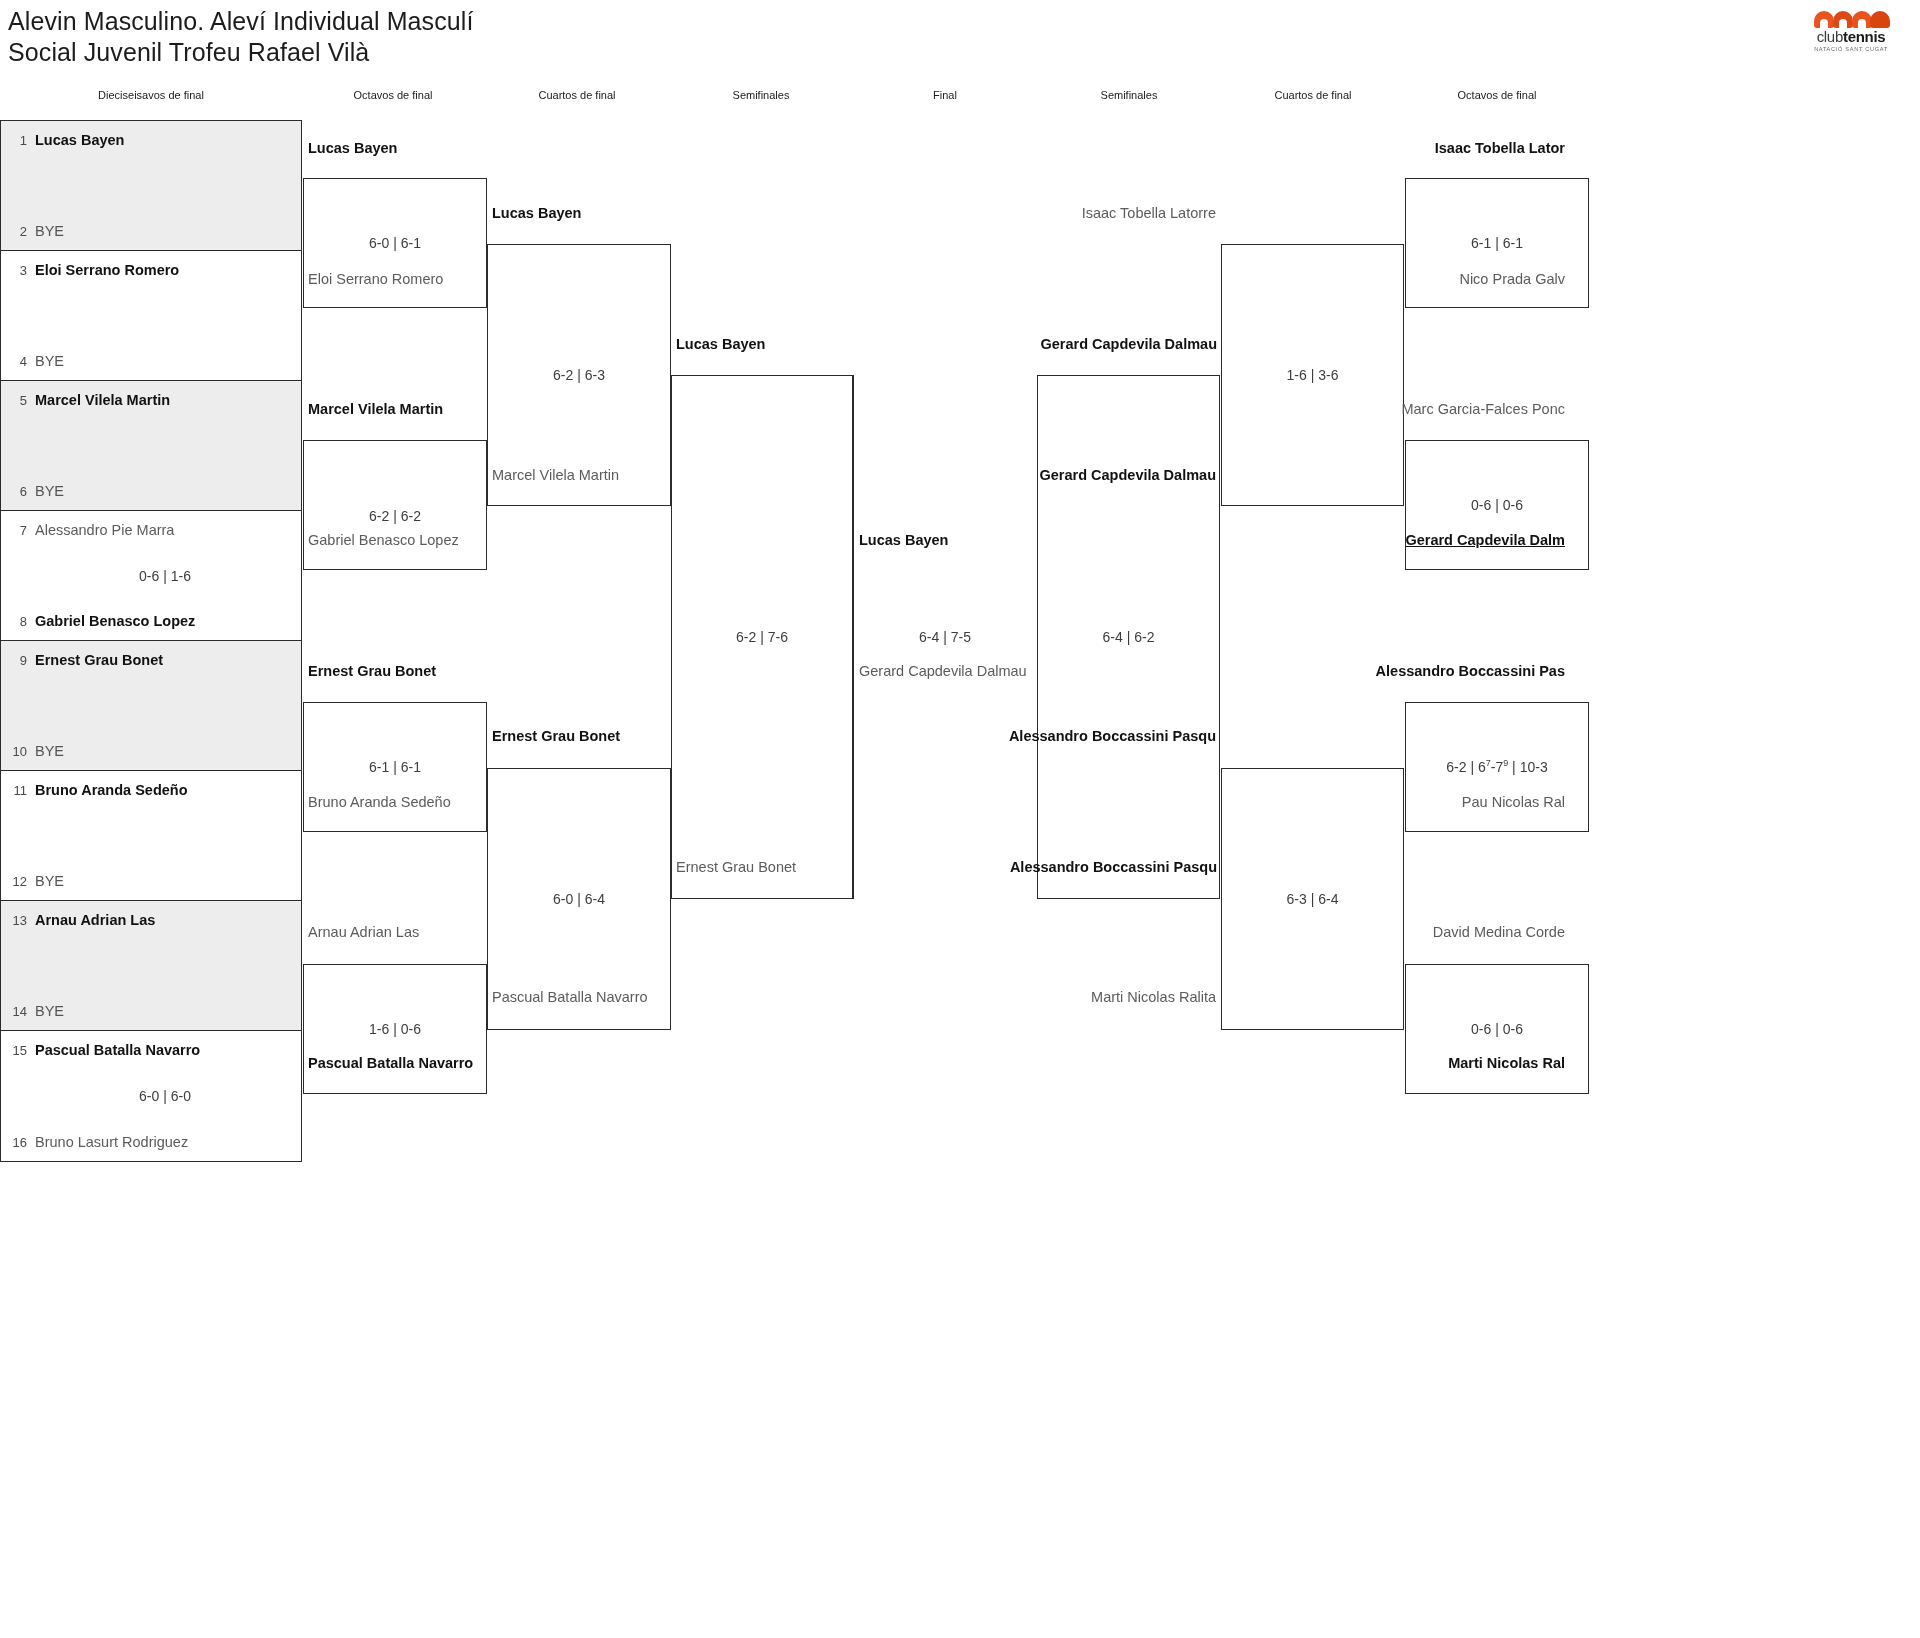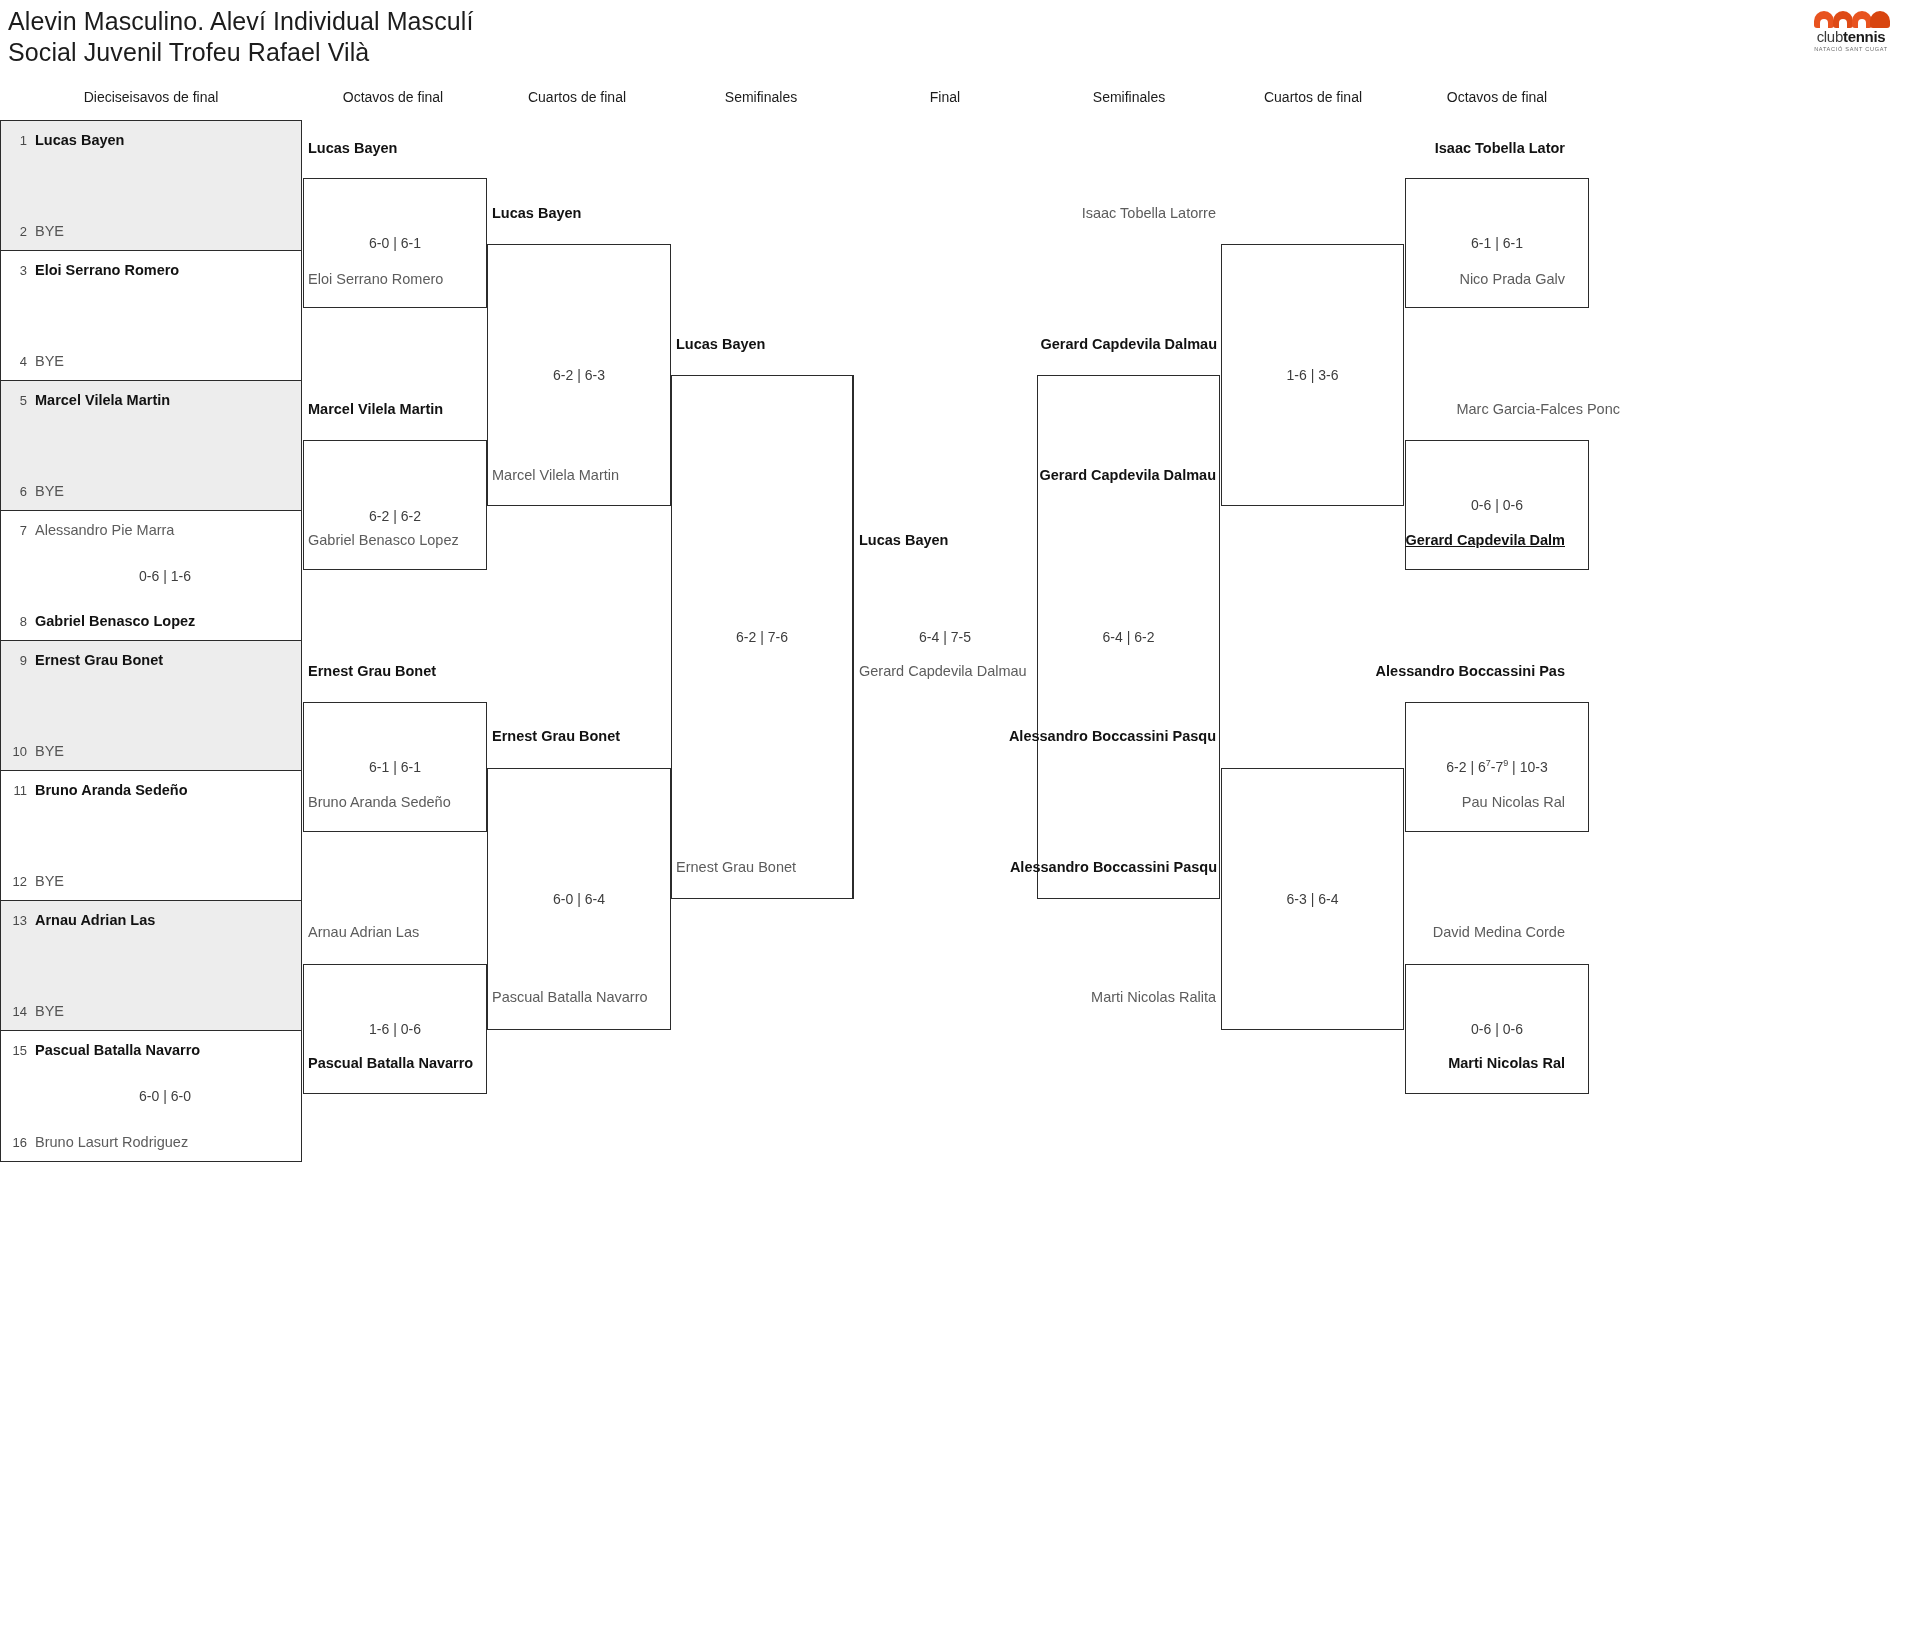--- a/index.html
+++ b/index.html
@@ -23,21 +23,21 @@
   #logo .marks i:nth-child(2){left:19px;background:#de4a16;}
   #logo .marks i:nth-child(3){left:38px;background:#e8531f;}
   #logo .marks i:nth-child(4){left:56px;background:#d8450f;}
   #logo .marks u{position:absolute;left:6px;bottom:0;width:8px;height:9px;background:#fff;border-radius:4px 4px 0 0;}
   #logo .marks u.b{left:25px;} #logo .marks u.c{left:44px;}
   #logo .wordmark{font-size:15px;line-height:16px;letter-spacing:-.3px;color:#3b3b3b;}
   #logo .wordmark b{color:#1a1a1a;font-weight:700;}
   #logo .sub{font-size:5.6px;letter-spacing:.7px;color:#6a6a6a;line-height:8px;}
 
   
-  .round-head{font-size:14px;color:#1c1c1c;text-align:center;top:89px;font-weight:400;}
+  .round-head{font-size:11px;color:#1c1c1c;text-align:center;top:89px;font-weight:400;}
 
   
   #seedcol{left:0;top:120px;width:302px;border:1px solid #2b2b2b;box-sizing:border-box;}
   .seed-band{position:relative;box-sizing:border-box;border-bottom:1px solid #2b2b2b;height:130px;}
   .seed-band:last-child{border-bottom:none;}
   .seed-band.shade{background:#ededed;}
   .seed-row{position:absolute;left:0;right:0;height:20px;display:flex;align-items:center;}
   .seed-row.top{top:9px;}
   .seed-row.bot{bottom:9px;}
   .seed-num{width:26px;text-align:right;padding-right:8px;font-size:13px;color:#4a4a4a;flex:none;}
@@ -258,19 +258,19 @@
     <div class="abs mbox" style="left: 1405px; top: 702px; width: 184px; height: 130px;"></div>
     <div class="abs" style="left: 1405px; top: 702px; width: 184px; height: 130px;">
       <div class="mscore">6-2 | 6<sup>7</sup>-7<sup>9</sup> | 10-3</div>
     </div>
     <div class="abs mbox" style="left: 1405px; top: 964px; width: 184px; height: 130px;"></div>
     <div class="abs" style="left: 1405px; top: 964px; width: 184px; height: 130px;">
       <div class="mscore">0-6 | 0-6</div>
     </div>
     <div class="pname R win" style="left: 1145px; top: 139px; width: 420px;">Isaac Tobella Lator</div>
     <div class="pname R" style="left: 1145px; top: 270px; width: 420px;">Nico Prada Galv</div>
-    <div class="pname R" style="left: 1200px; top: 400px; width: 420px;">Marc Garcia-Falces Ponc</div>
+    <div class="pname R" style="left: 1145px; top: 400px; width: 420px;">Marc Garcia-Falces Ponc</div>
     <div class="pname R win" style="left: 1145px; top: 531px; width: 420px; text-decoration: underline;">Gerard Capdevila Dalm</div>
     <div class="pname R win" style="left: 1145px; top: 662px; width: 420px;">Alessandro Boccassini Pas</div>
     <div class="pname R" style="left: 1145px; top: 793px; width: 420px;">Pau Nicolas Ral</div>
     <div class="pname R" style="left: 1145px; top: 923px; width: 420px;">David Medina Corde</div>
     <div class="pname R win" style="left: 1145px; top: 1054px; width: 420px;">Marti Nicolas Ral</div>
   </div>
 
 </body></html>

